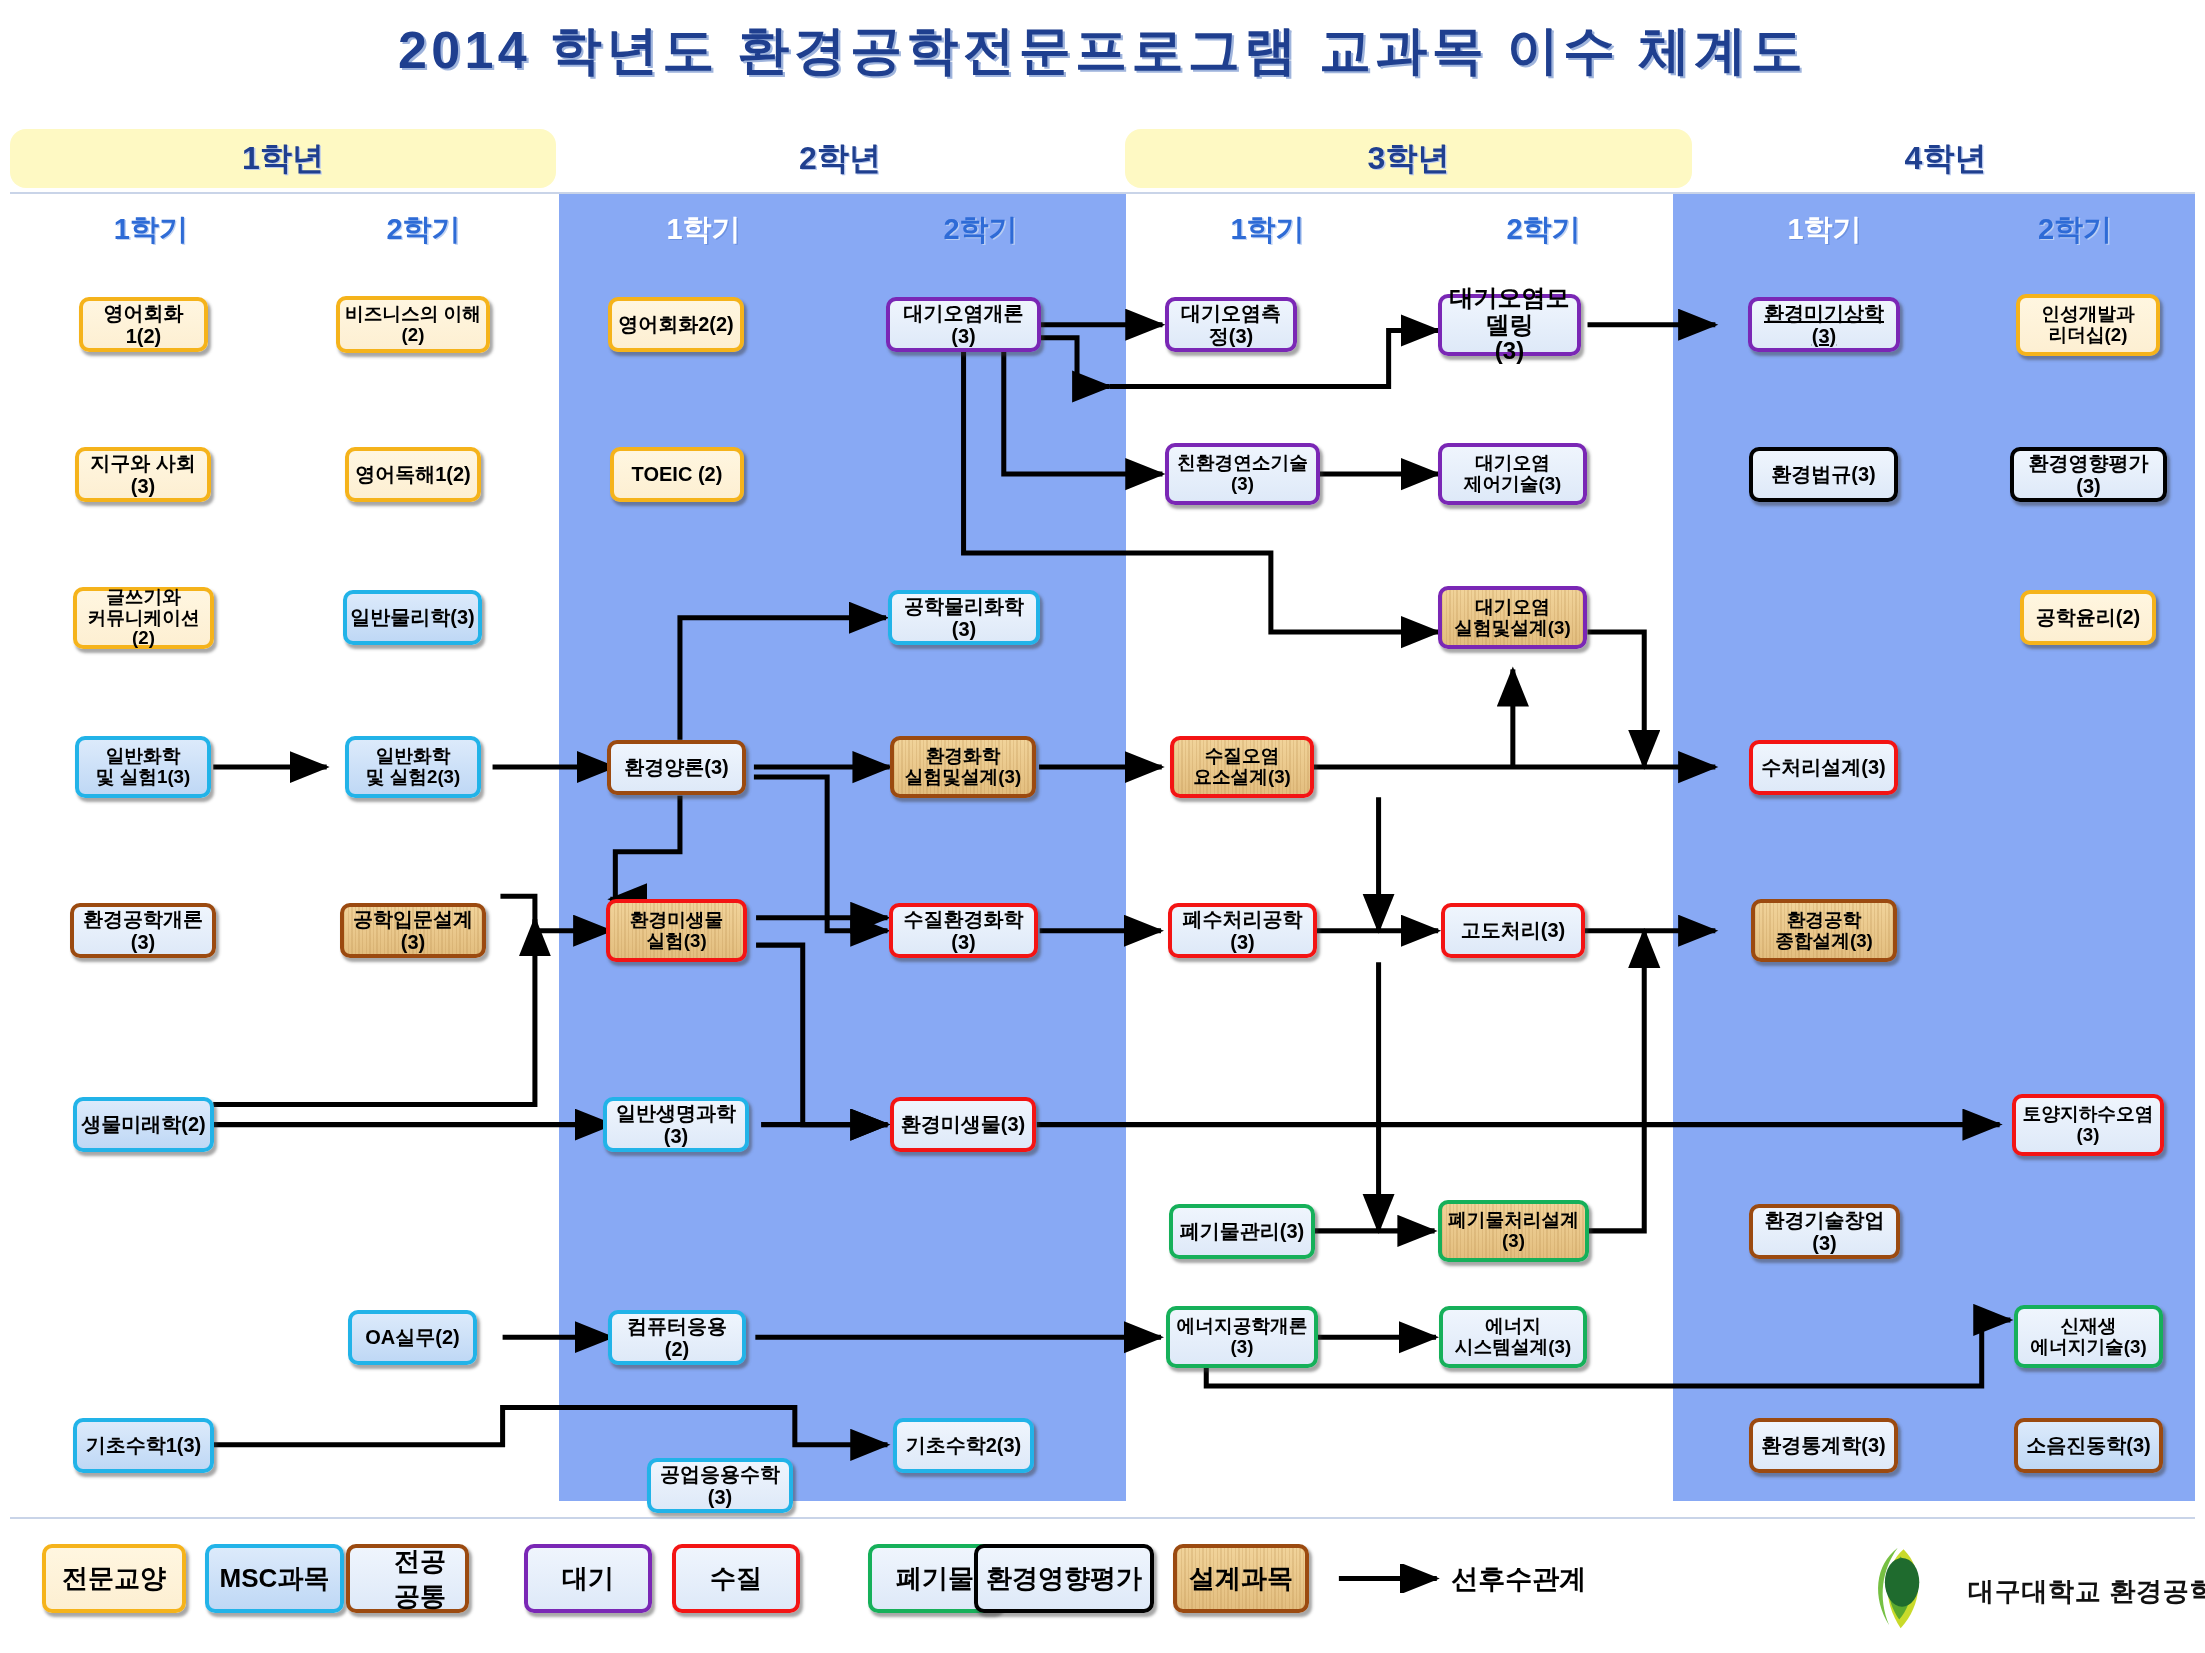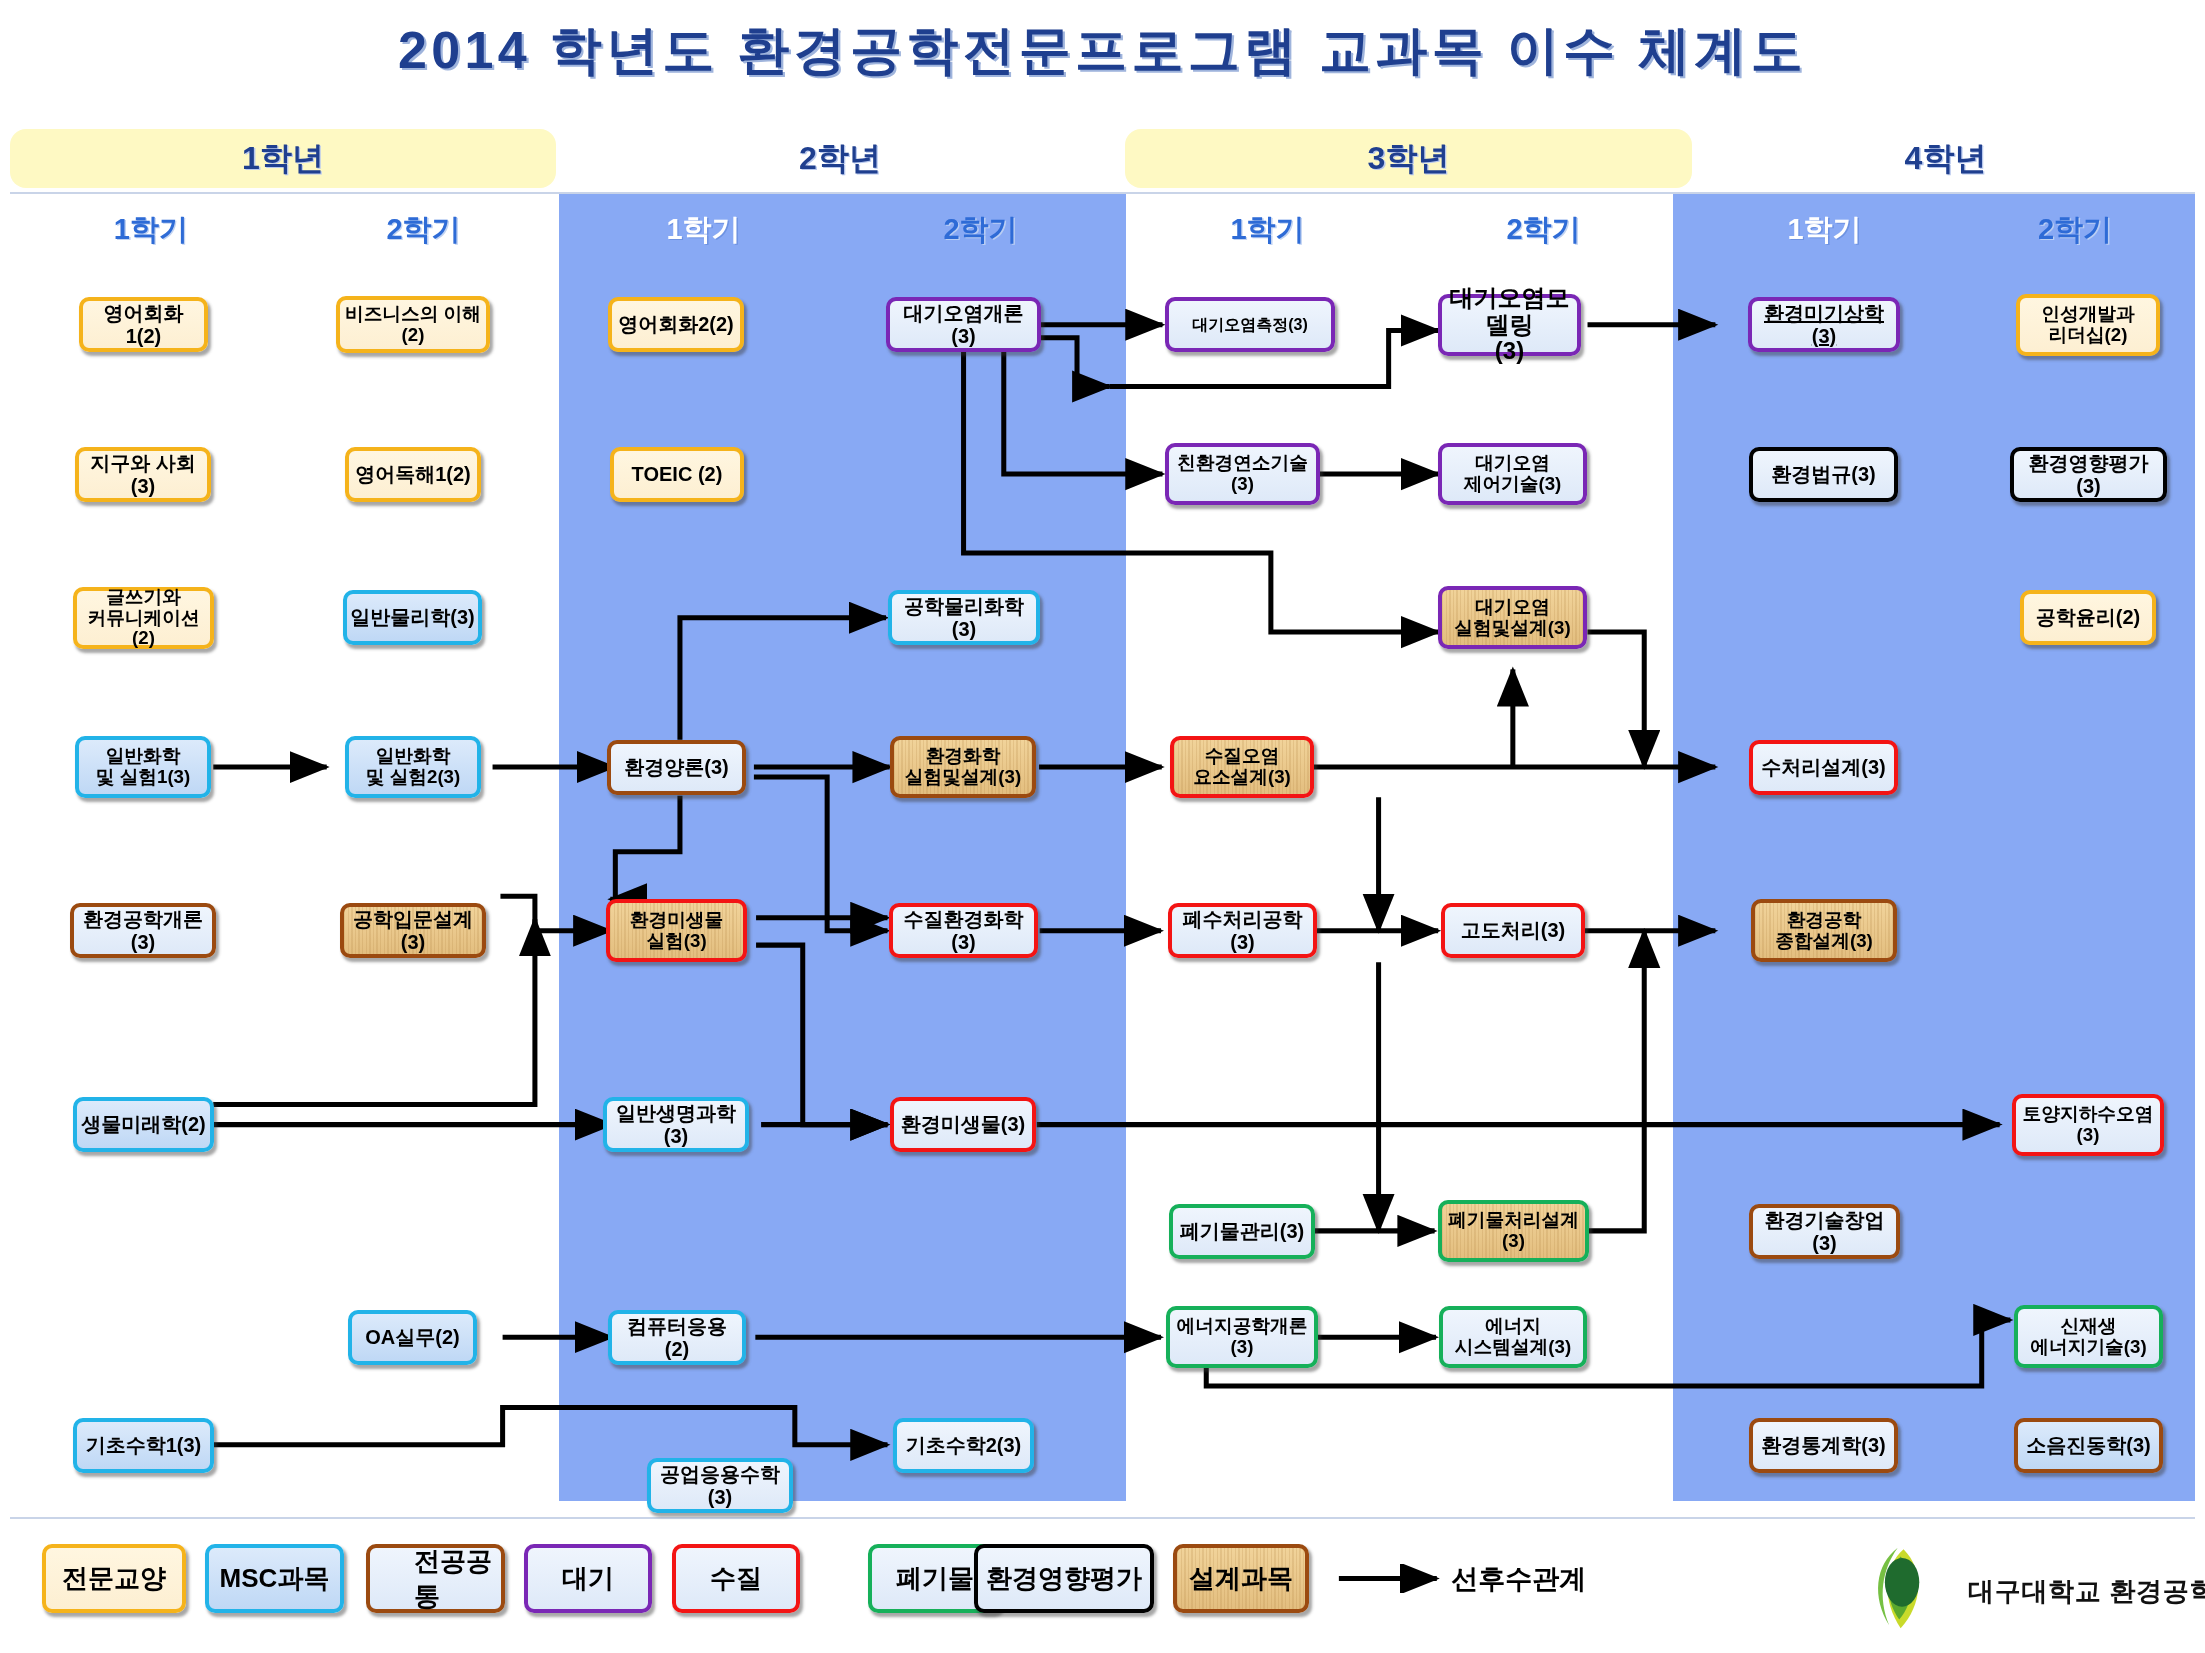--- a/index.html
+++ b/index.html
@@ -220,21 +220,21 @@
       <path d="M2211,880 L2290,880 L2290,1068" marker-end=""></path>
     </g>
   </svg>
 
   <div id="nodes">
       <div class="node f-cream b-amber" style="left: 79px; top: 297px; width: 129px; height: 55px; border-width: 4.3px; font-size: 20px;">영어회화1(2)</div>
       <div class="node f-cream b-amber" style="left: 336px; top: 296px; width: 154px; height: 57px; border-width: 4.3px; font-size: 18.7px;">비즈니스의 이해
 (2)</div>
       <div class="node f-cream b-amber" style="left: 608px; top: 297px; width: 136px; height: 55px; border-width: 4.3px; font-size: 20px;">영어회화2(2)</div>
       <div class="node f-pale b-purple" style="left: 886px; top: 297px; width: 155px; height: 55px; border-width: 4.3px; font-size: 20px;">대기오염개론(3)</div>
-      <div class="node f-pale b-purple" style="left: 1165px; top: 297px; width: 170px; height: 55px; border-width: 4.3px; font-size: 16px;">대기오염측정(3)</div>
+      <div class="node f-pale b-purple" style="left: 1165px; top: 297px; width: 132px; height: 55px; border-width: 4.3px; font-size: 20px;">대기오염측정(3)</div>
       <div class="node f-pale b-purple" style="left: 1438px; top: 294px; width: 143px; height: 62px; border-width: 4.3px; font-size: 24px;">대기오염모델링
 (3)</div>
       <div class="node f-pale b-purple" style="left: 1748px; top: 297px; width: 152px; height: 55px; border-width: 4.3px; font-size: 20px; text-decoration: underline;">환경미기상학(3)</div>
       <div class="node f-cream b-amber" style="left: 2016px; top: 294px; width: 144px; height: 62px; border-width: 4.3px; font-size: 18.7px;">인성개발과
 리더십(2)</div>
       <div class="node f-cream b-amber" style="left: 75px; top: 447px; width: 136px; height: 55px; border-width: 4.3px; font-size: 20px;">지구와 사회(3)</div>
       <div class="node f-cream b-amber" style="left: 345px; top: 447px; width: 136px; height: 55px; border-width: 4.3px; font-size: 20px;">영어독해1(2)</div>
       <div class="node f-cream b-amber" style="left: 610px; top: 447px; width: 134px; height: 55px; border-width: 4.3px; font-size: 20px;">TOEIC  (2)</div>
       <div class="node f-pale b-purple" style="left: 1165px; top: 443px; width: 155px; height: 62px; border-width: 4.3px; font-size: 18.7px;">친환경연소기술
 (3)</div>
@@ -289,21 +289,21 @@
       <div class="node f-pale b-cyan" style="left: 603px; top: 1458px; width: 146px; height: 55px; border-width: 4.3px; font-size: 20px; margin-left: 44px;">공업응용수학(3)</div>
       <div class="node f-pale b-cyan" style="left: 893px; top: 1418px; width: 141px; height: 55px; border-width: 4.3px; font-size: 20px;">기초수학2(3)</div>
       <div class="node f-pale b-brown" style="left: 1749px; top: 1418px; width: 149px; height: 55px; border-width: 4.3px; font-size: 20px;">환경통계학(3)</div>
       <div class="node f-blue b-brown" style="left: 2014px; top: 1418px; width: 149px; height: 55px; border-width: 4.3px; font-size: 20px;">소음진동학(3)</div>
     </div>
 
   <div class="legend-rule"></div>
   <div class="legend" id="legend">
       <div class="lg f-cream b-amber" style="left: 42px; width: 144px;">전문교양</div>
       <div class="lg f-blue b-cyan" style="left: 205px; width: 139px;">MSC과목</div>
-      <div class="lg f-pale b-brown" style="left: 366px; width: 139px; padding-left: 44px;">전공공통</div>
+      <div class="lg f-pale b-brown" style="left: 346px; width: 123px; padding-left: 44px;">전공공통</div>
       <div class="lg f-pale b-purple" style="left: 524px; width: 128px;">대기</div>
       <div class="lg f-pale b-red" style="left: 672px; width: 128px;">수질</div>
       <div class="lg f-pale b-green" style="left: 868px; width: 134px;">폐기물</div>
       <div class="lg f-pale b-black" style="left: 974px; width: 180px;">환경영향평가</div>
       <div class="lg f-wood b-brown" style="left: 1173px; width: 136px;">설계과목</div>
       <div class="lg-arrow" style="left: 1336px;">
         <svg width="108" height="29" viewBox="0 0 150 40">
           <defs>
             <marker id="ah2" markerWidth="9" markerHeight="9" refX="7.4" refY="3.2" orient="auto">
               <path d="M0,0 L8,3.2 L0,6.4 z" fill="#000"></path>

